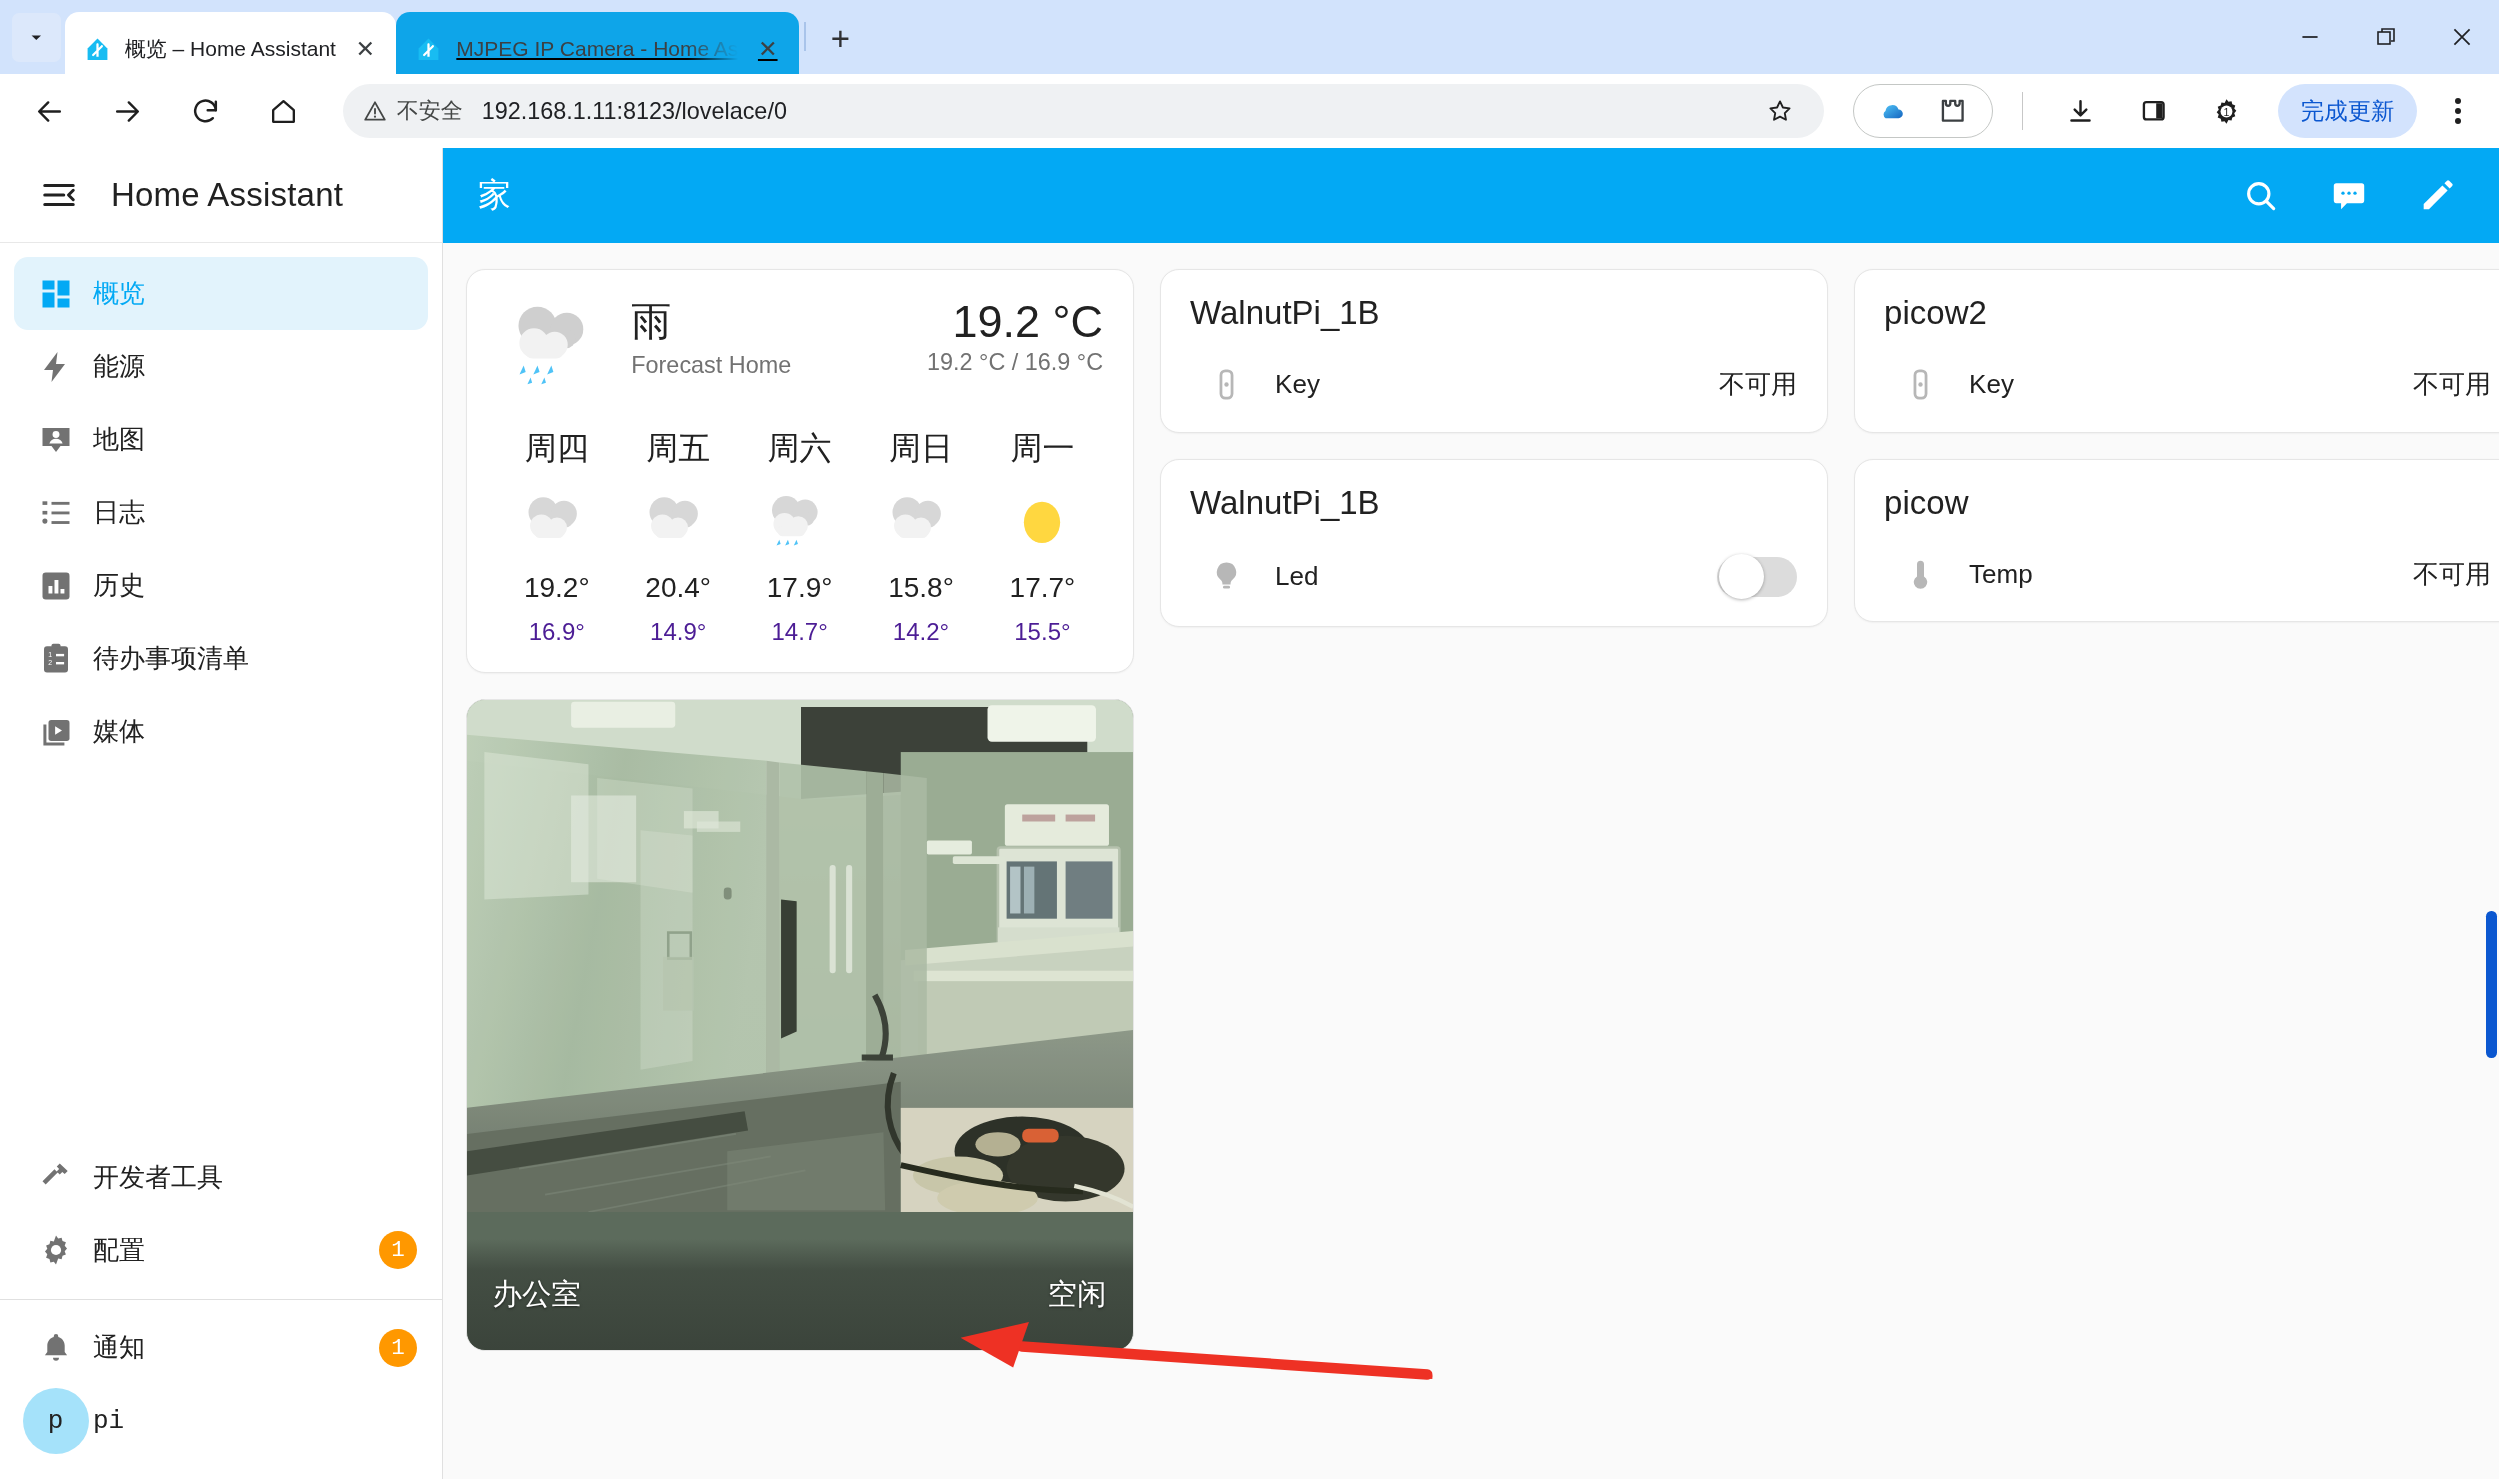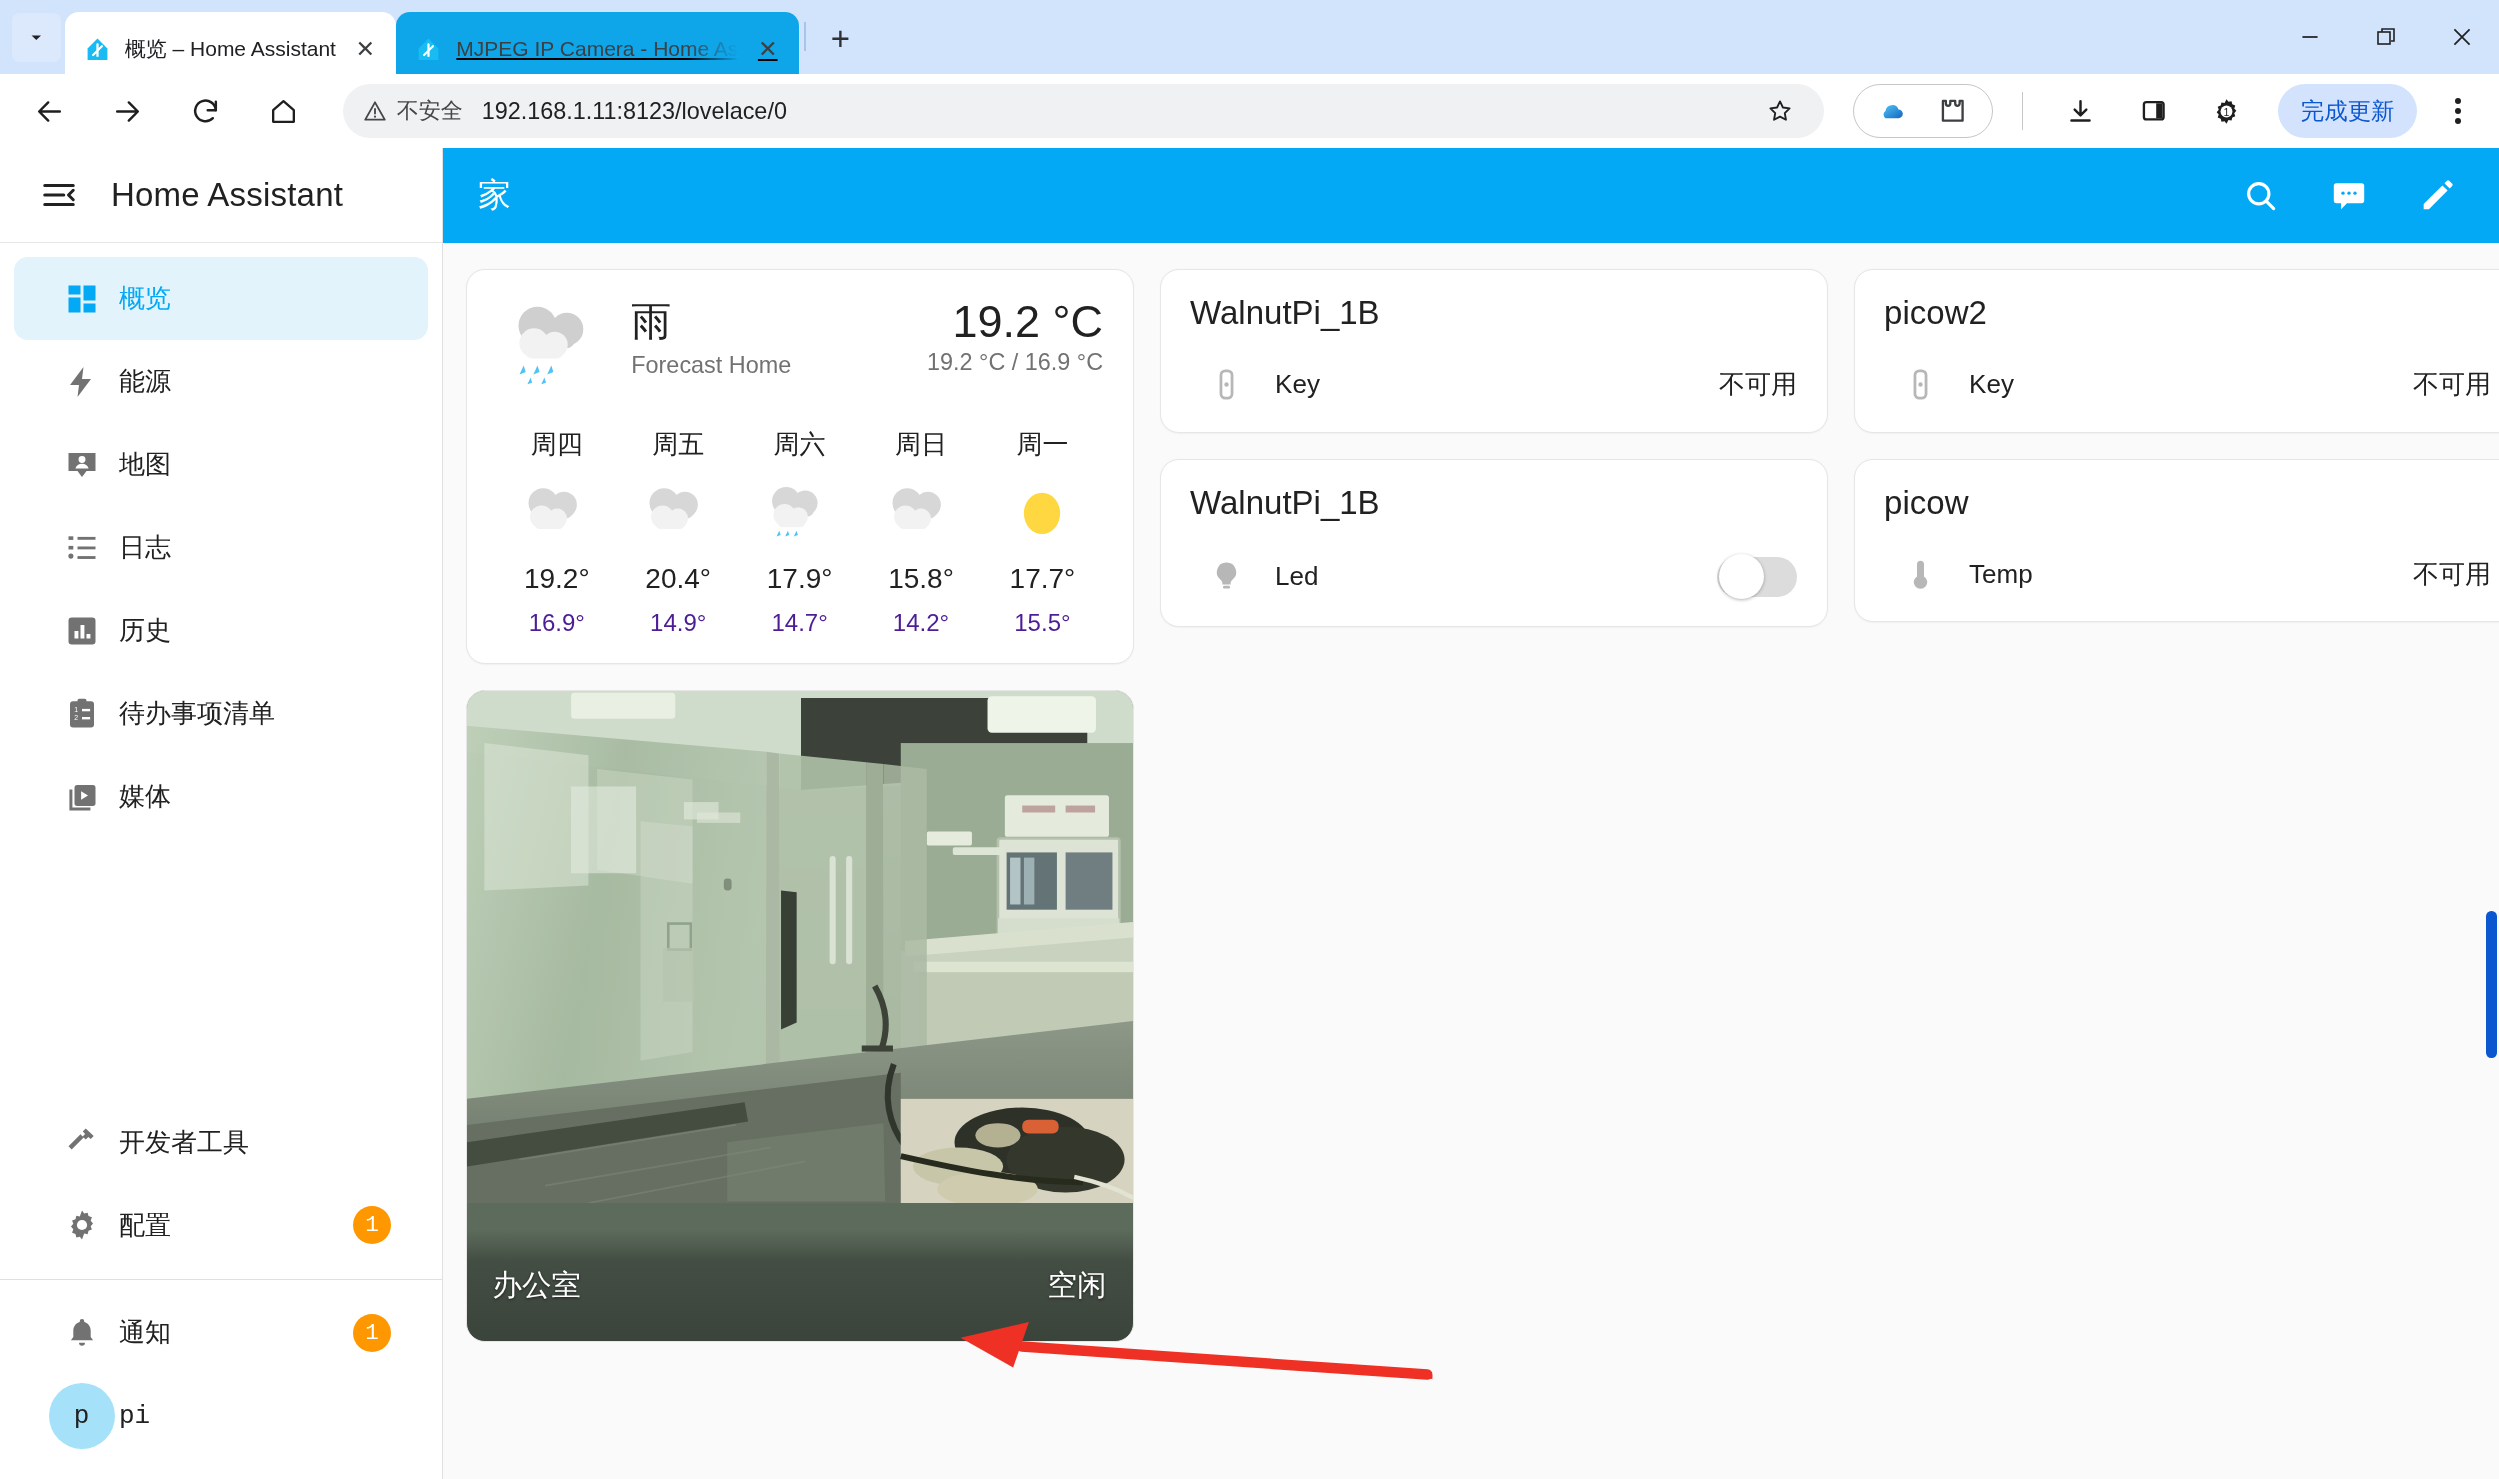--- a/index.html
+++ b/index.html
@@ -144,25 +144,25 @@
     border-bottom: 0.9px solid #e8e8e8;
   }
   .sb-hamburger {
     width: 76px; height: 76px;
     display: flex; align-items: center; justify-content: center;
     color: #212121; border-radius: 50%;
   }
   .sb-title { font-size: 33px; color: #212121; margin-left: 14px; letter-spacing: 0.2px; }
   .sb-list { padding: 14px 0 0 0; flex: 0 0 auto; }
   .sb-item {
-    height: 83px;
+    height: 73px;
     display: flex; align-items: center;
     margin: 0 14px 0 14px;
     border-radius: 14px;
-    padding: 0 30px;
+    padding: 0 4px;
     text-align: right;
   }
   .sb-item.active { background: #e2f3fc; }
   .sb-ico {
     width: 75px; flex: 0 0 75px;
     display: flex; align-items: center; justify-content: center;
     color: #727272;
   }
   .sb-item.active .sb-ico { color: #03a9f4; }
   .sb-label { font-size: 26px; color: #212121; }
@@ -212,21 +212,21 @@
   .w-top { display: flex; align-items: flex-start; }
   .w-icon { width: 130px; flex: 0 0 130px; padding-top: 5.2px; }
   .w-mid { padding-left: 5.2px; padding-top: 7px; }
   .w-cond { font-size: 40px; color: #212121; line-height: 1.05; }
   .w-loc { font-size: 23.4px; color: #727272; margin-top: 10.4px; }
   .w-right { margin-left: auto; text-align: right; padding-top: 3.5px; }
   .w-temp { font-size: 45px; color: #212121; }
   .w-hilo { font-size: 23.4px; color: #727272; margin-top: 1px; }
   .w-forecast { display: flex; margin-top: 29.5px; }
   .w-day { flex: 1 1 0; display: flex; flex-direction: column; align-items: center; gap: 14px; }
-  .w-dayname { font-size: 26px; color: #212121; }
+  .w-dayname { font-size: 32px; color: #212121; }
   .w-dayicon { height: 73px; display: flex; align-items: center; justify-content: center; }
   .w-hi { font-size: 28px; color: #212121; }
   .w-lo { font-size: 24px; color: #4c1d95; }
 
   
   .entity { padding: 24px 29.5px 29.5px 29.5px; }
   .e-title { font-size: 33px; color: #212121; }
   .e-row { display: flex; align-items: center; margin-top: 35px; }
   .e-ico { width: 73px; flex: 0 0 73px; display: flex; align-items: center; justify-content: center; color: #b7b7b7; }
   .e-name { font-size: 26px; color: #212121; margin-left: 12px; }

